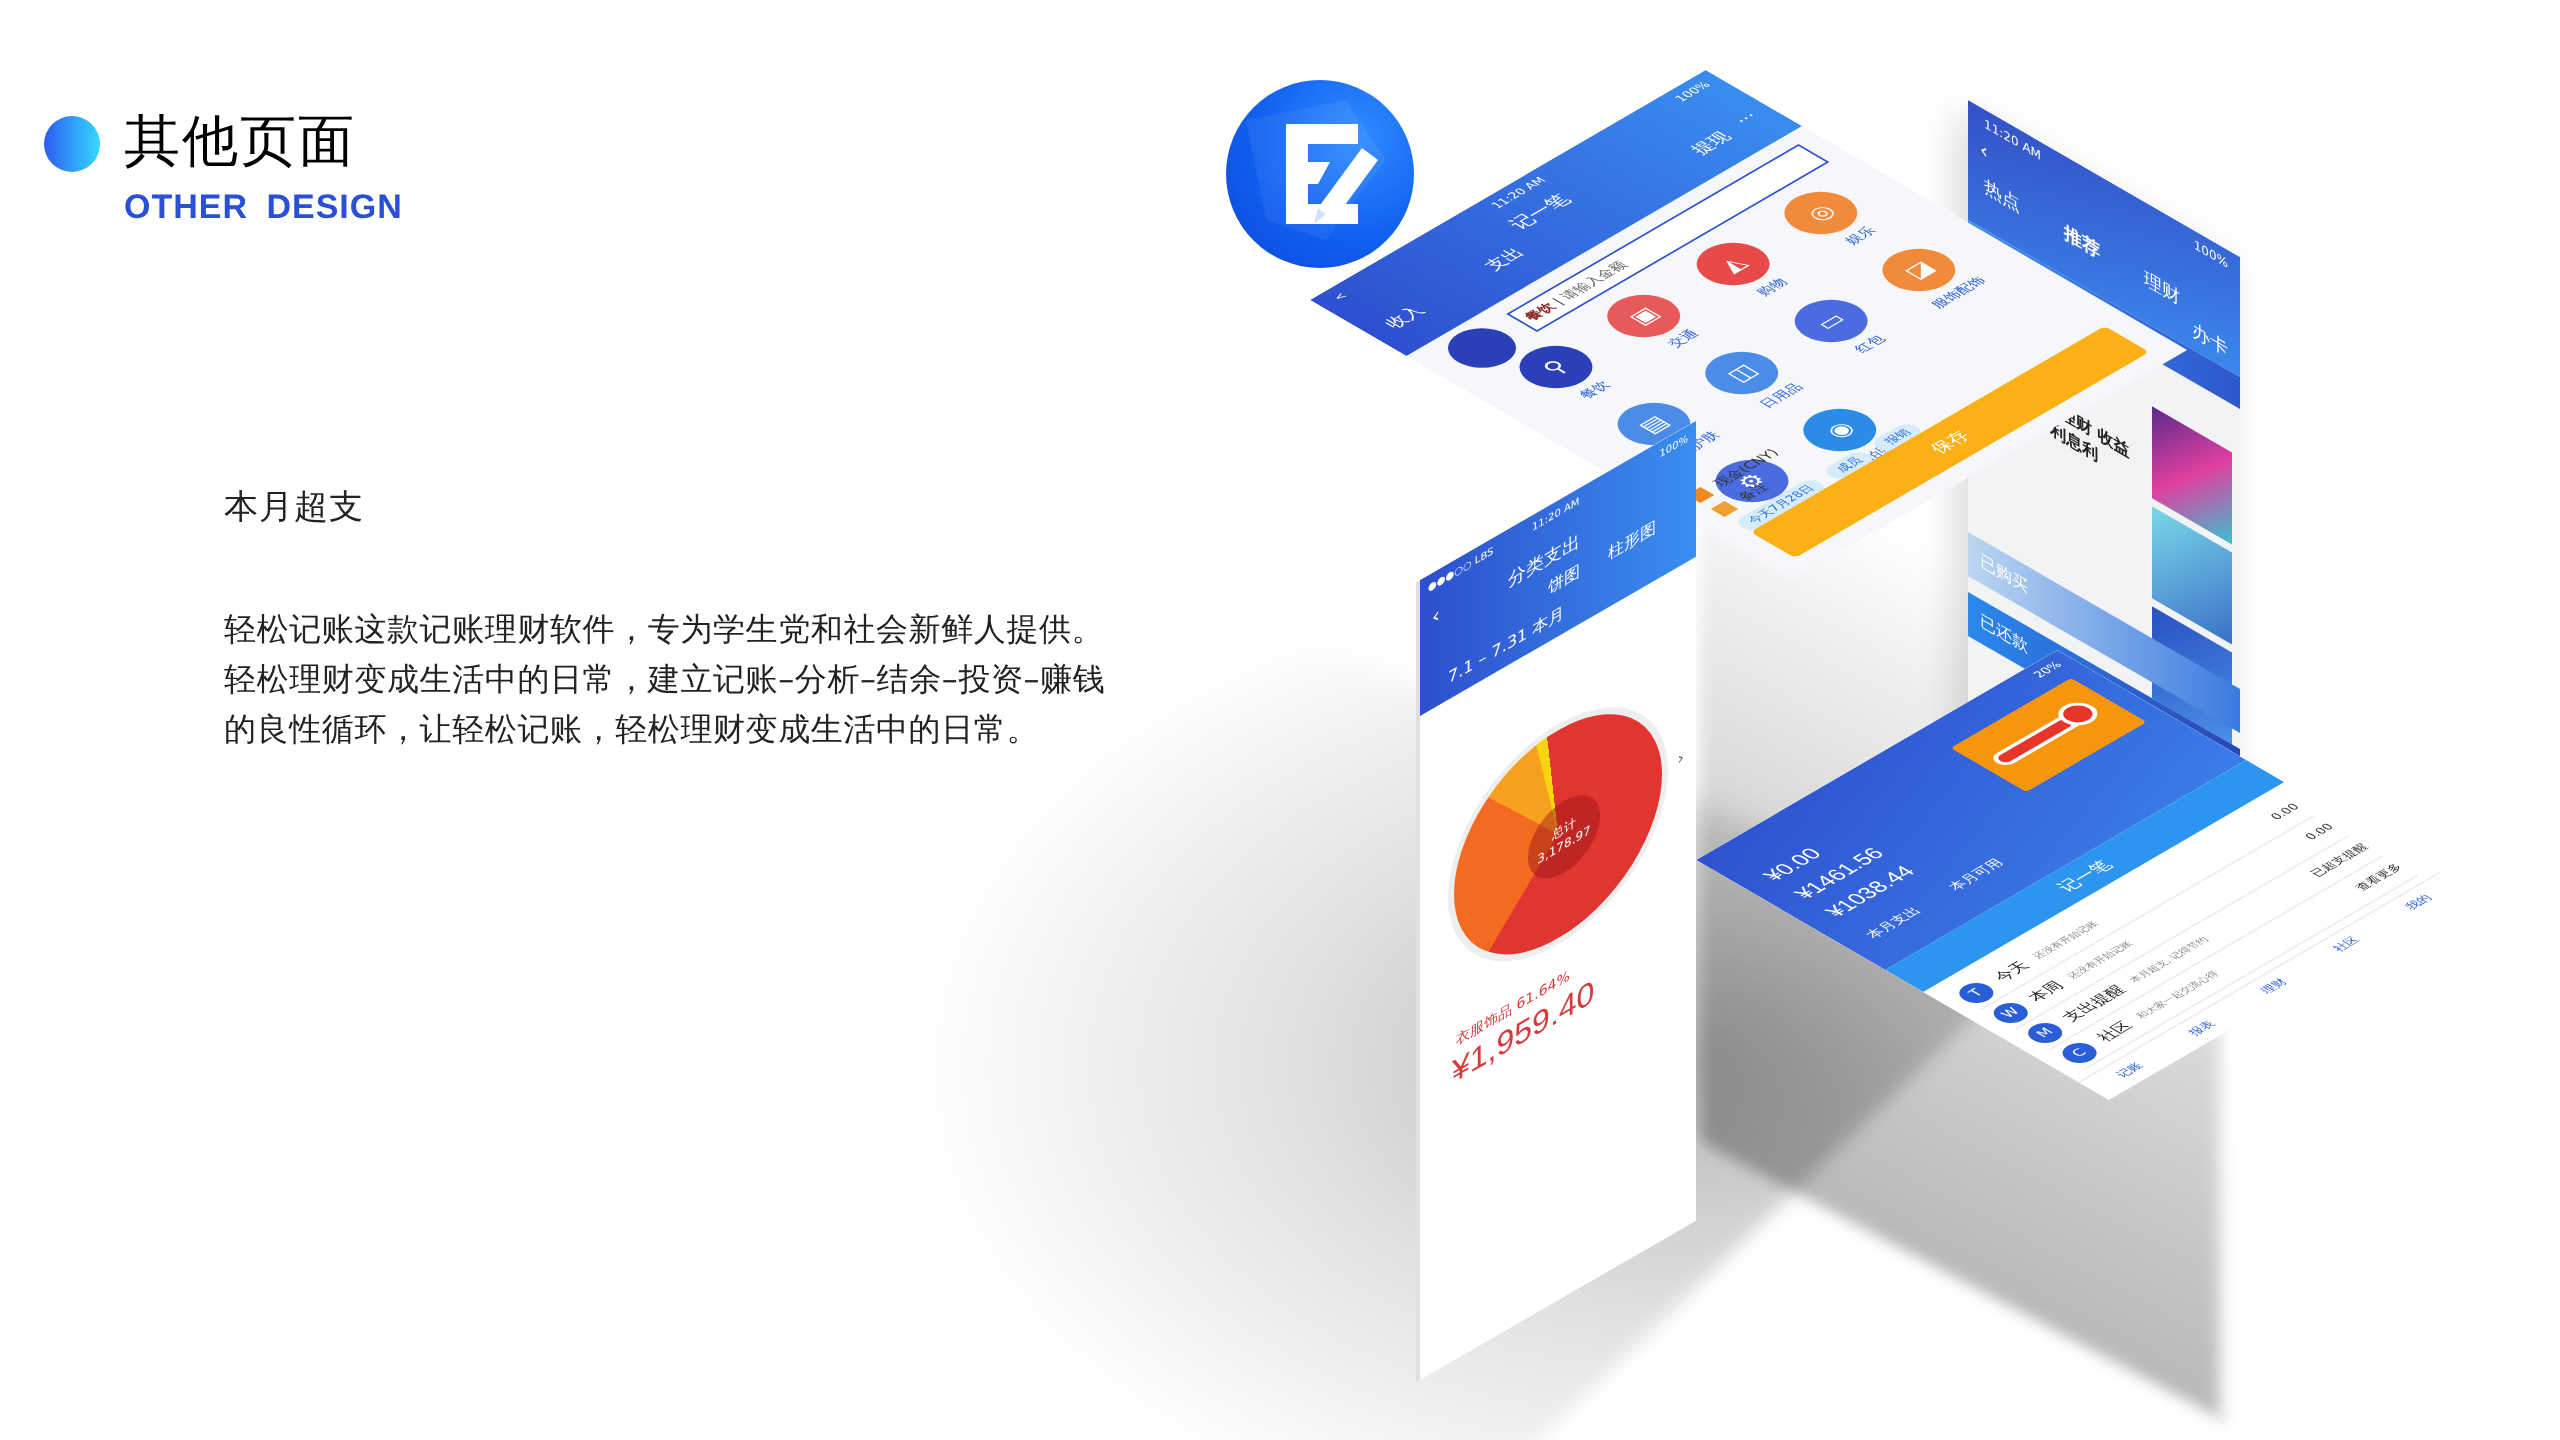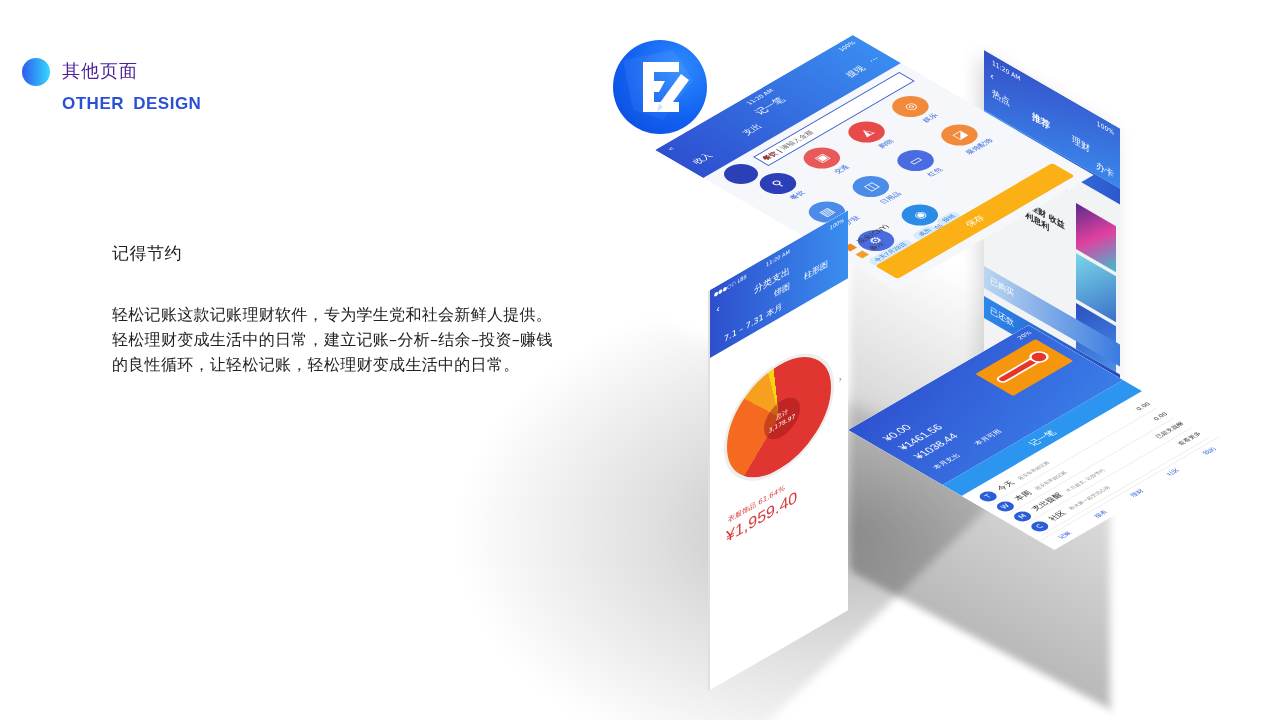--- a/index.html
+++ b/index.html
@@ -7,21 +7,21 @@
     body { position: relative; font-family: "DejaVu Sans", "Liberation Sans", sans-serif; color: #222; }
 
     
     .section-header { position: absolute; left: 22px; top: 56px; }
     .section-dot {
       position: absolute; left: 0; top: 2px; width: 28px; height: 28px; border-radius: 50%;
       background: linear-gradient(90deg, #2f5cf0 0%, #2fa8f8 60%, #38d8ff 100%);
     }
     .section-title-cn {
       position: absolute; left: 40px; top: 0; white-space: nowrap;
-      font-size: 18px; color: #4c1d95; letter-spacing: 1px; line-height: 30px;
+      font-size: 28px; color: #000000; letter-spacing: 1px; line-height: 30px;
     }
     .section-title-en {
       position: absolute; left: 40px; top: 38px; white-space: nowrap;
       font-family: "Liberation Sans", sans-serif; font-weight: bold;
       font-size: 17px; color: #2a50d8; letter-spacing: 0.5px; word-spacing: 4px;
     }
 
     
     .app-name {
       position: absolute; left: 112px; top: 242px; font-size: 17px; color: #222;
@@ -134,21 +134,21 @@
   </style>
 </head>
 <body>
 
 <div class="section-header">
   <div class="section-dot"></div>
   <div class="section-title-cn">其他页面</div>
   <div class="section-title-en">OTHER  DESIGN</div>
 </div>
 
-<div class="app-name">记得节约</div>
+<div class="app-name">本月超支</div>
 <div class="app-desc">轻松记账这款记账理财软件，专为学生党和社会新鲜人提供。轻松理财变成生活中的日常，建立记账–分析–结余–投资–赚钱的良性循环，让轻松记账，轻松理财变成生活中的日常。</div>
 
 <div class="logo">
   <svg width="94" height="94" viewBox="0 0 94 94">
     <polygon points="10,20 60,10 80,40 50,80 20,70" fill="rgba(255,255,255,0.06)"></polygon>
     <path d="M30 22 H66 V32 H41 V41 H52 L46 52 H41 V62 H66 V72 H30 Z" fill="#ffffff"></path>
     <path d="M46 64 L68 34 L76 40 L54 70 L44 72 Z" fill="#ffffff"></path>
     <path d="M44 72 L46 64 L50 67 Z" fill="#cfe2ff"></path>
   </svg>
 </div>

